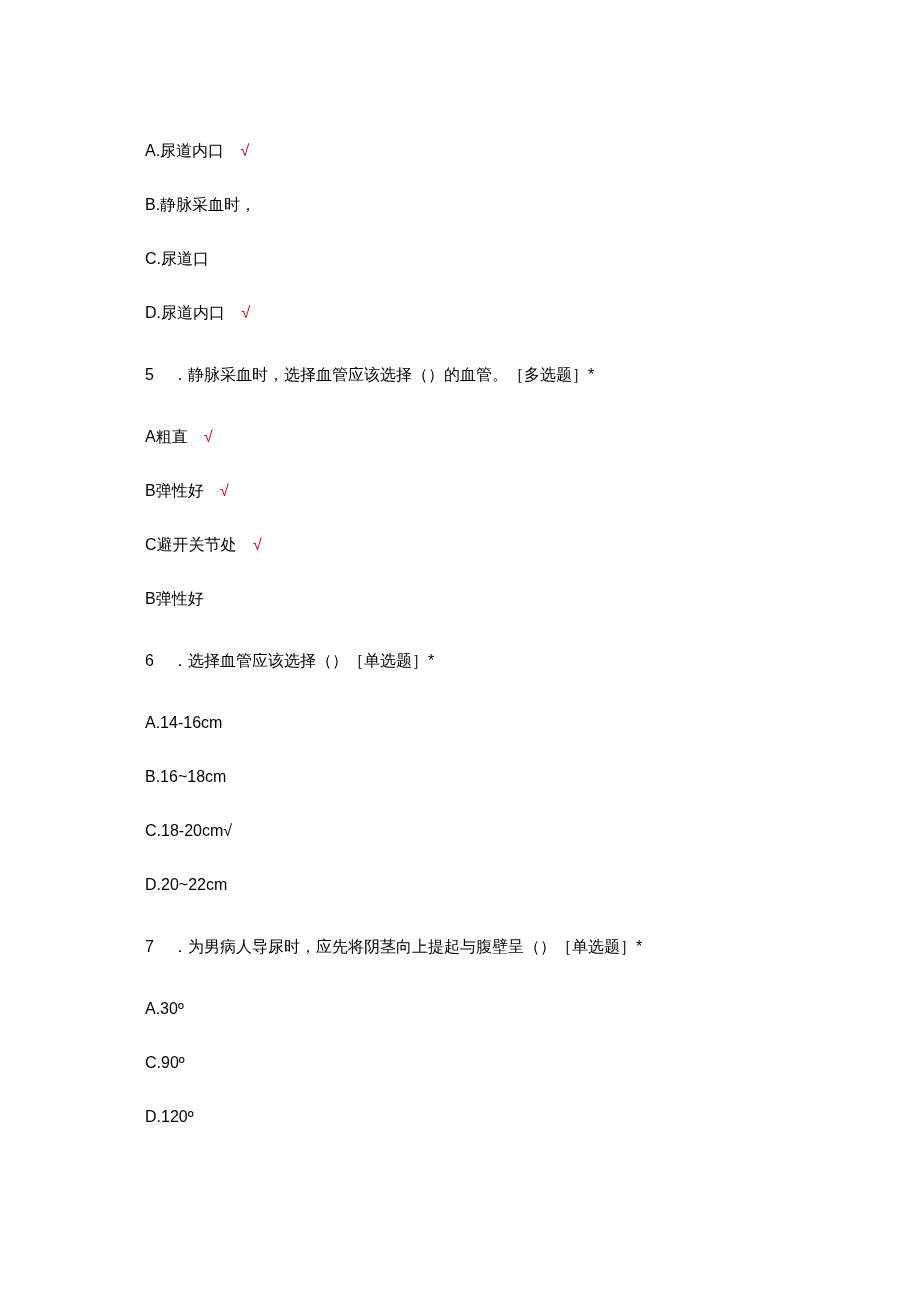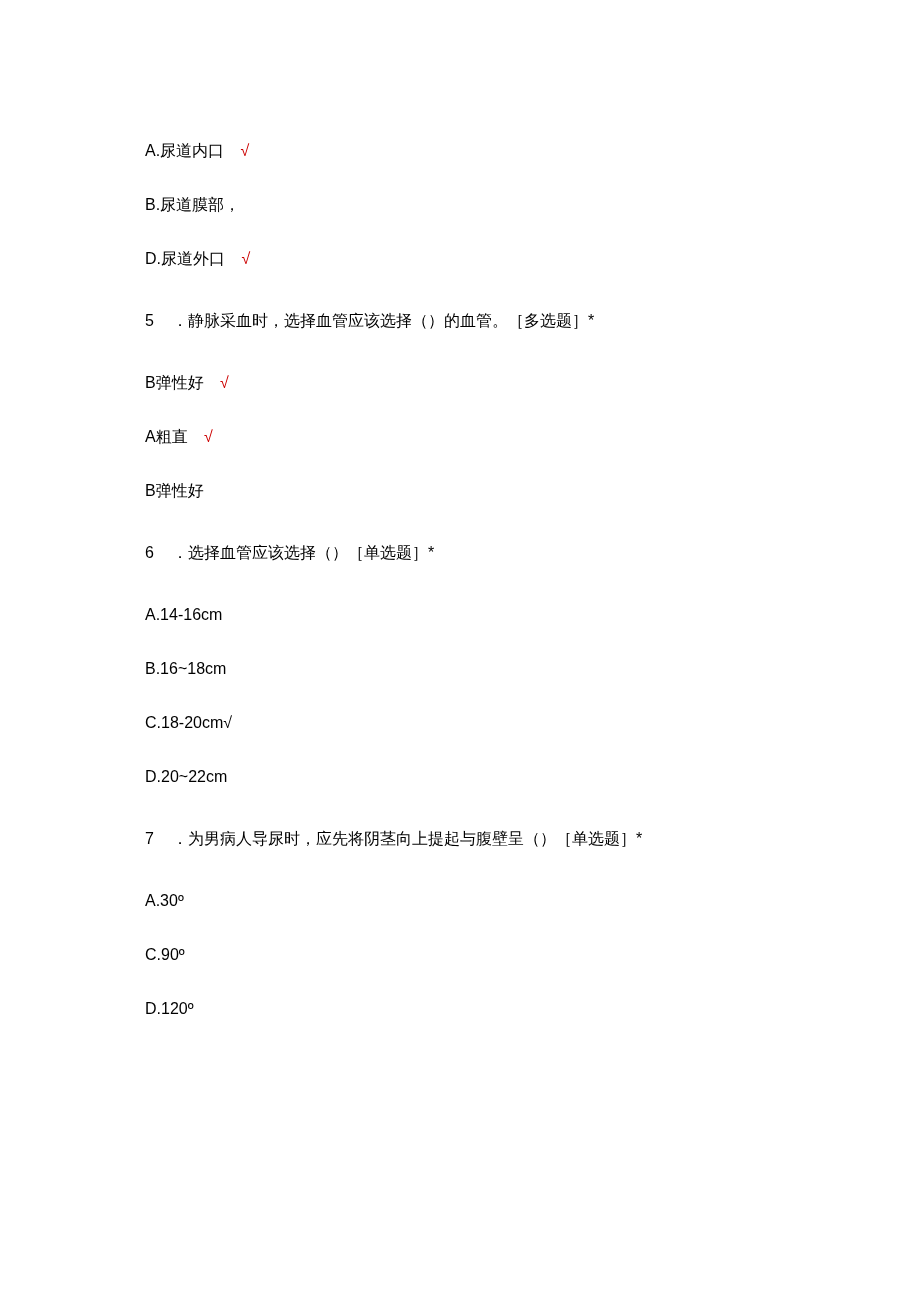--- a/index.html
+++ b/index.html
@@ -26,25 +26,27 @@
     .qnum {
       display: inline-block;
       margin-right: 10px;
     }
   </style>
 </head>
 <body>
 
 <div id="content">
     <div class="line"><span>A.尿道内口 </span><span class="check"> √</span></div>
-    <div class="line"><span>B.尿道膜部，</span></div>
-    <div class="line"><span>D.尿道外口</span><span class="check"> √</span></div>
+    <div class="line"><span>B.静脉采血时，</span></div>
+    <div class="line"><span>C.尿道口</span></div>
+    <div class="line"><span>D.尿道内口</span><span class="check"> √</span></div>
     <div class="line"><span class="qnum">5</span><span>．静脉采血时，选择血管应该选择（）的血管。［多选题］*</span></div>
+    <div class="line"><span>A粗直</span><span class="check"> √</span></div>
     <div class="line"><span>B弹性好</span><span class="check"> √</span></div>
-    <div class="line"><span>A粗直</span><span class="check"> √</span></div>
+    <div class="line"><span>C避开关节处</span><span class="check"> √</span></div>
     <div class="line"><span>B弹性好</span></div>
     <div class="line"><span class="qnum">6</span><span>．选择血管应该选择（）［单选题］*</span></div>
     <div class="line"><span>A.14-16cm</span></div>
     <div class="line"><span>B.16~18cm</span></div>
     <div class="line"><span>C.18-20cm√</span></div>
     <div class="line"><span>D.20~22cm</span></div>
     <div class="line"><span class="qnum">7</span><span>．为男病人导尿时，应先将阴茎向上提起与腹壁呈（）［单选题］*</span></div>
     <div class="line"><span>A.30º</span></div>
     <div class="line"><span>C.90º</span></div>
     <div class="line"><span>D.120º</span></div>

